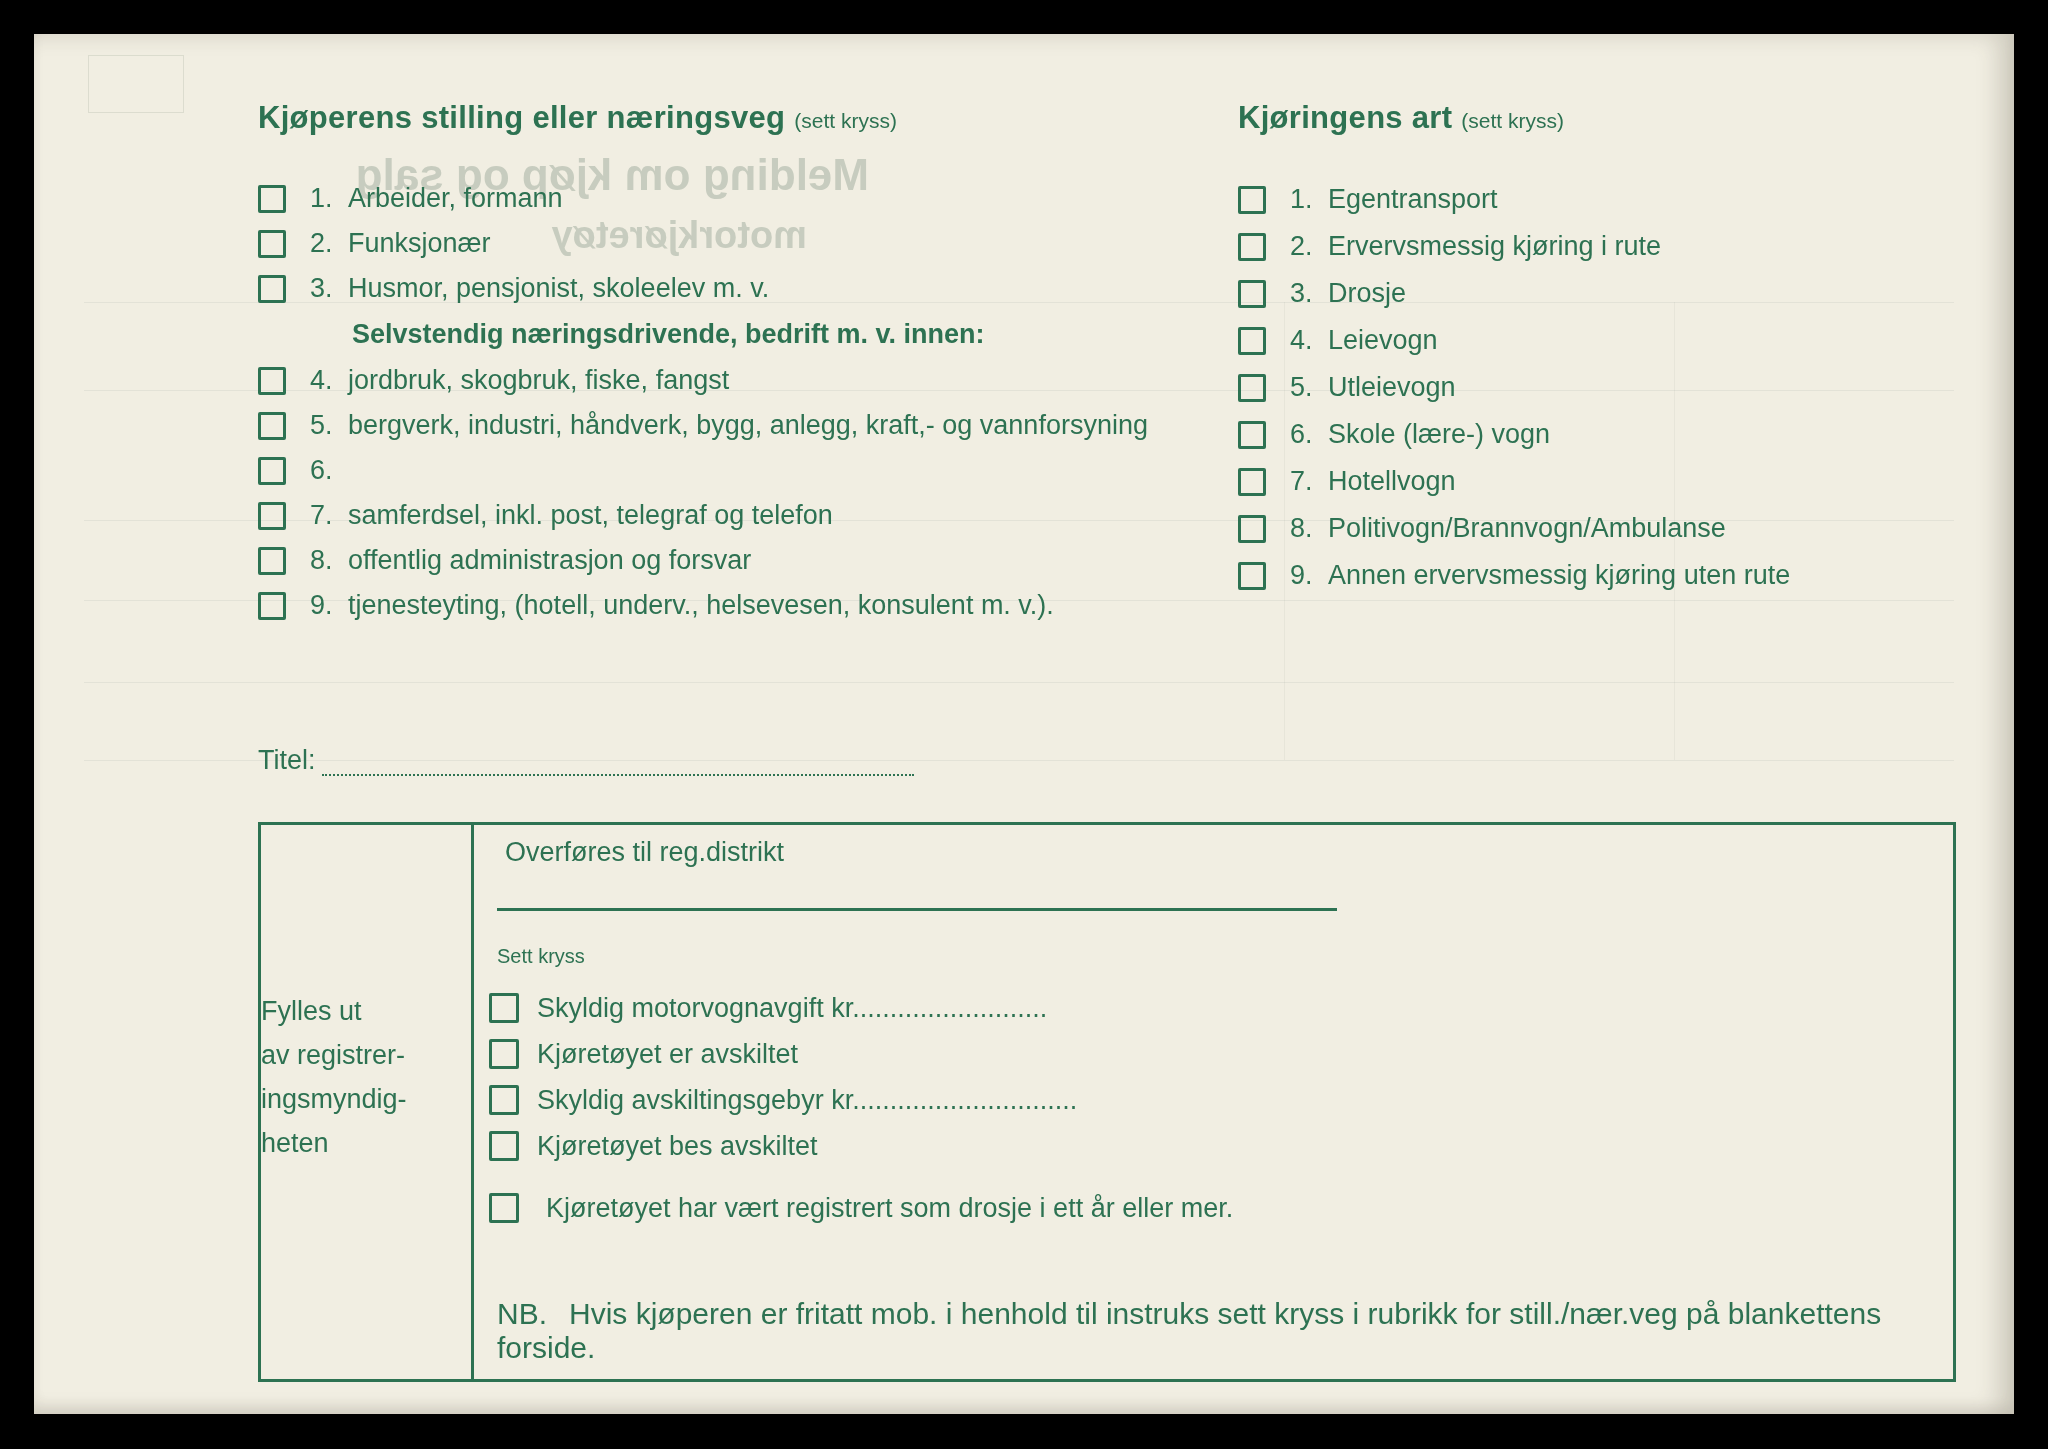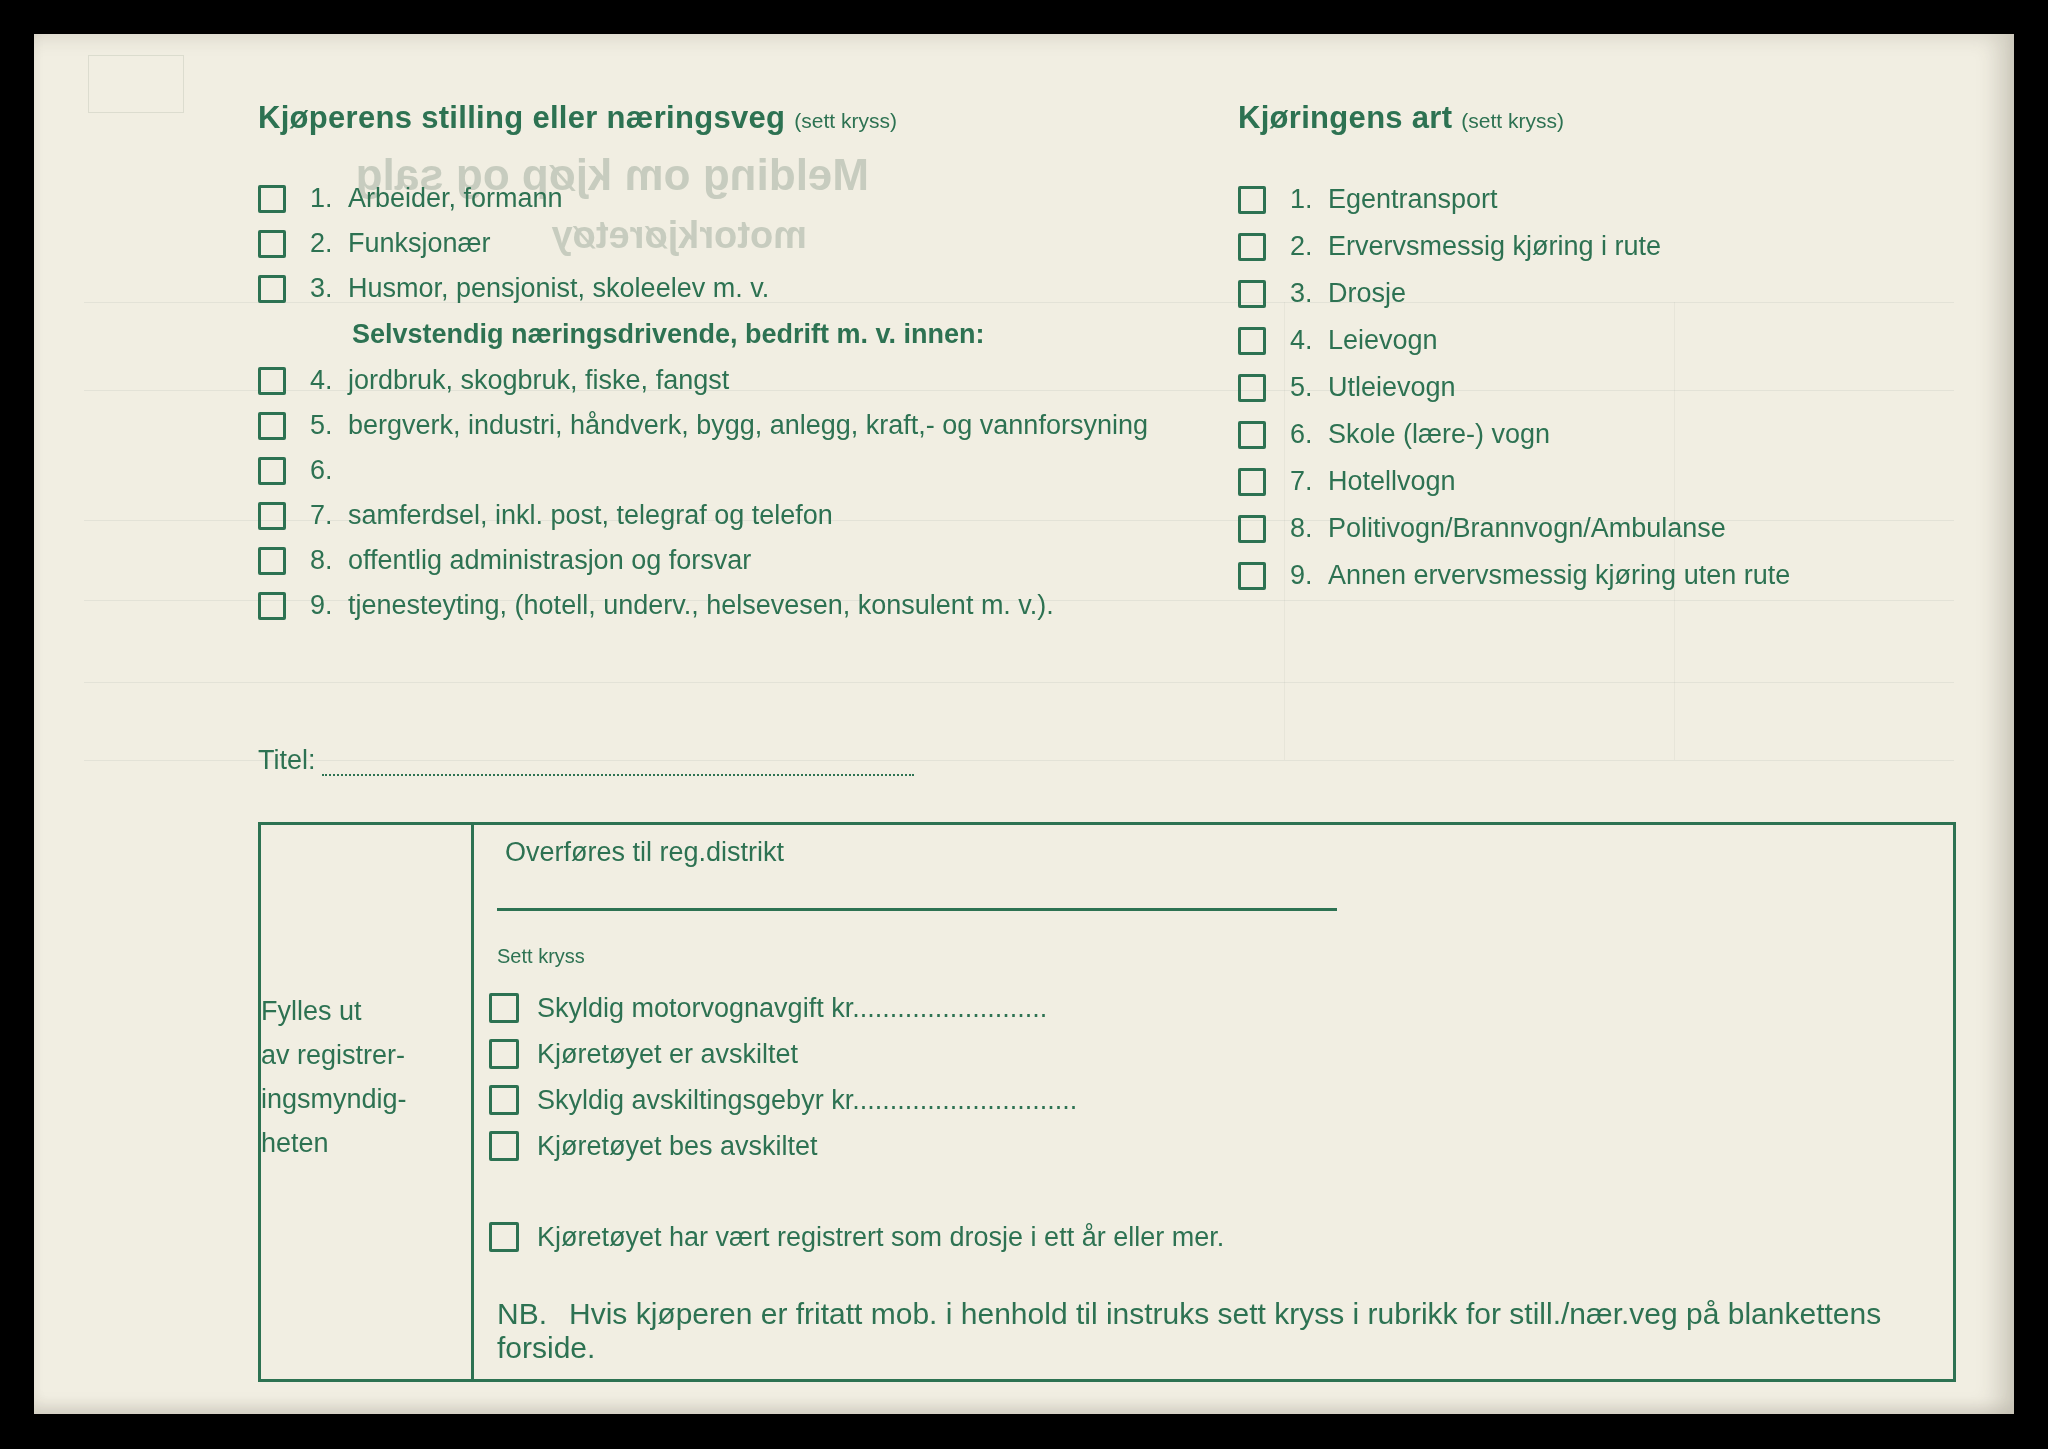--- a/index.html
+++ b/index.html
@@ -73,21 +73,21 @@
     position:absolute;left:0;top:164px;width:196px;
     text-align:left;font-size:27px;line-height:44px;
   }
   .transfer-heading{position:absolute;left:244px;top:12px;font-size:27px;}
   .transfer-line{position:absolute;left:236px;top:83px;width:840px;border-bottom:3px solid var(--ink);}
   .sett-kryss{position:absolute;left:236px;top:120px;font-size:20px;}
   .box-checks{position:absolute;left:228px;top:160px;}
   .box-row{display:flex;align-items:center;height:46px;}
   .box-row .cb{width:30px;height:30px;}
   .box-row .lbl{margin-left:18px;font-size:27px;}
-  .box-row.standalone{margin-top:45px;}
+  .box-row.standalone{margin-top:16px;gap:9px;}
   .nb-row{
     position:absolute;left:236px;top:472px;width:1450px;
     font-size:30px;font-weight:normal;line-height:34px;
   }
   .nb-prefix{margin-right:22px;}
 </style>
 </head>
 <body>
 
 <div class="paper">

